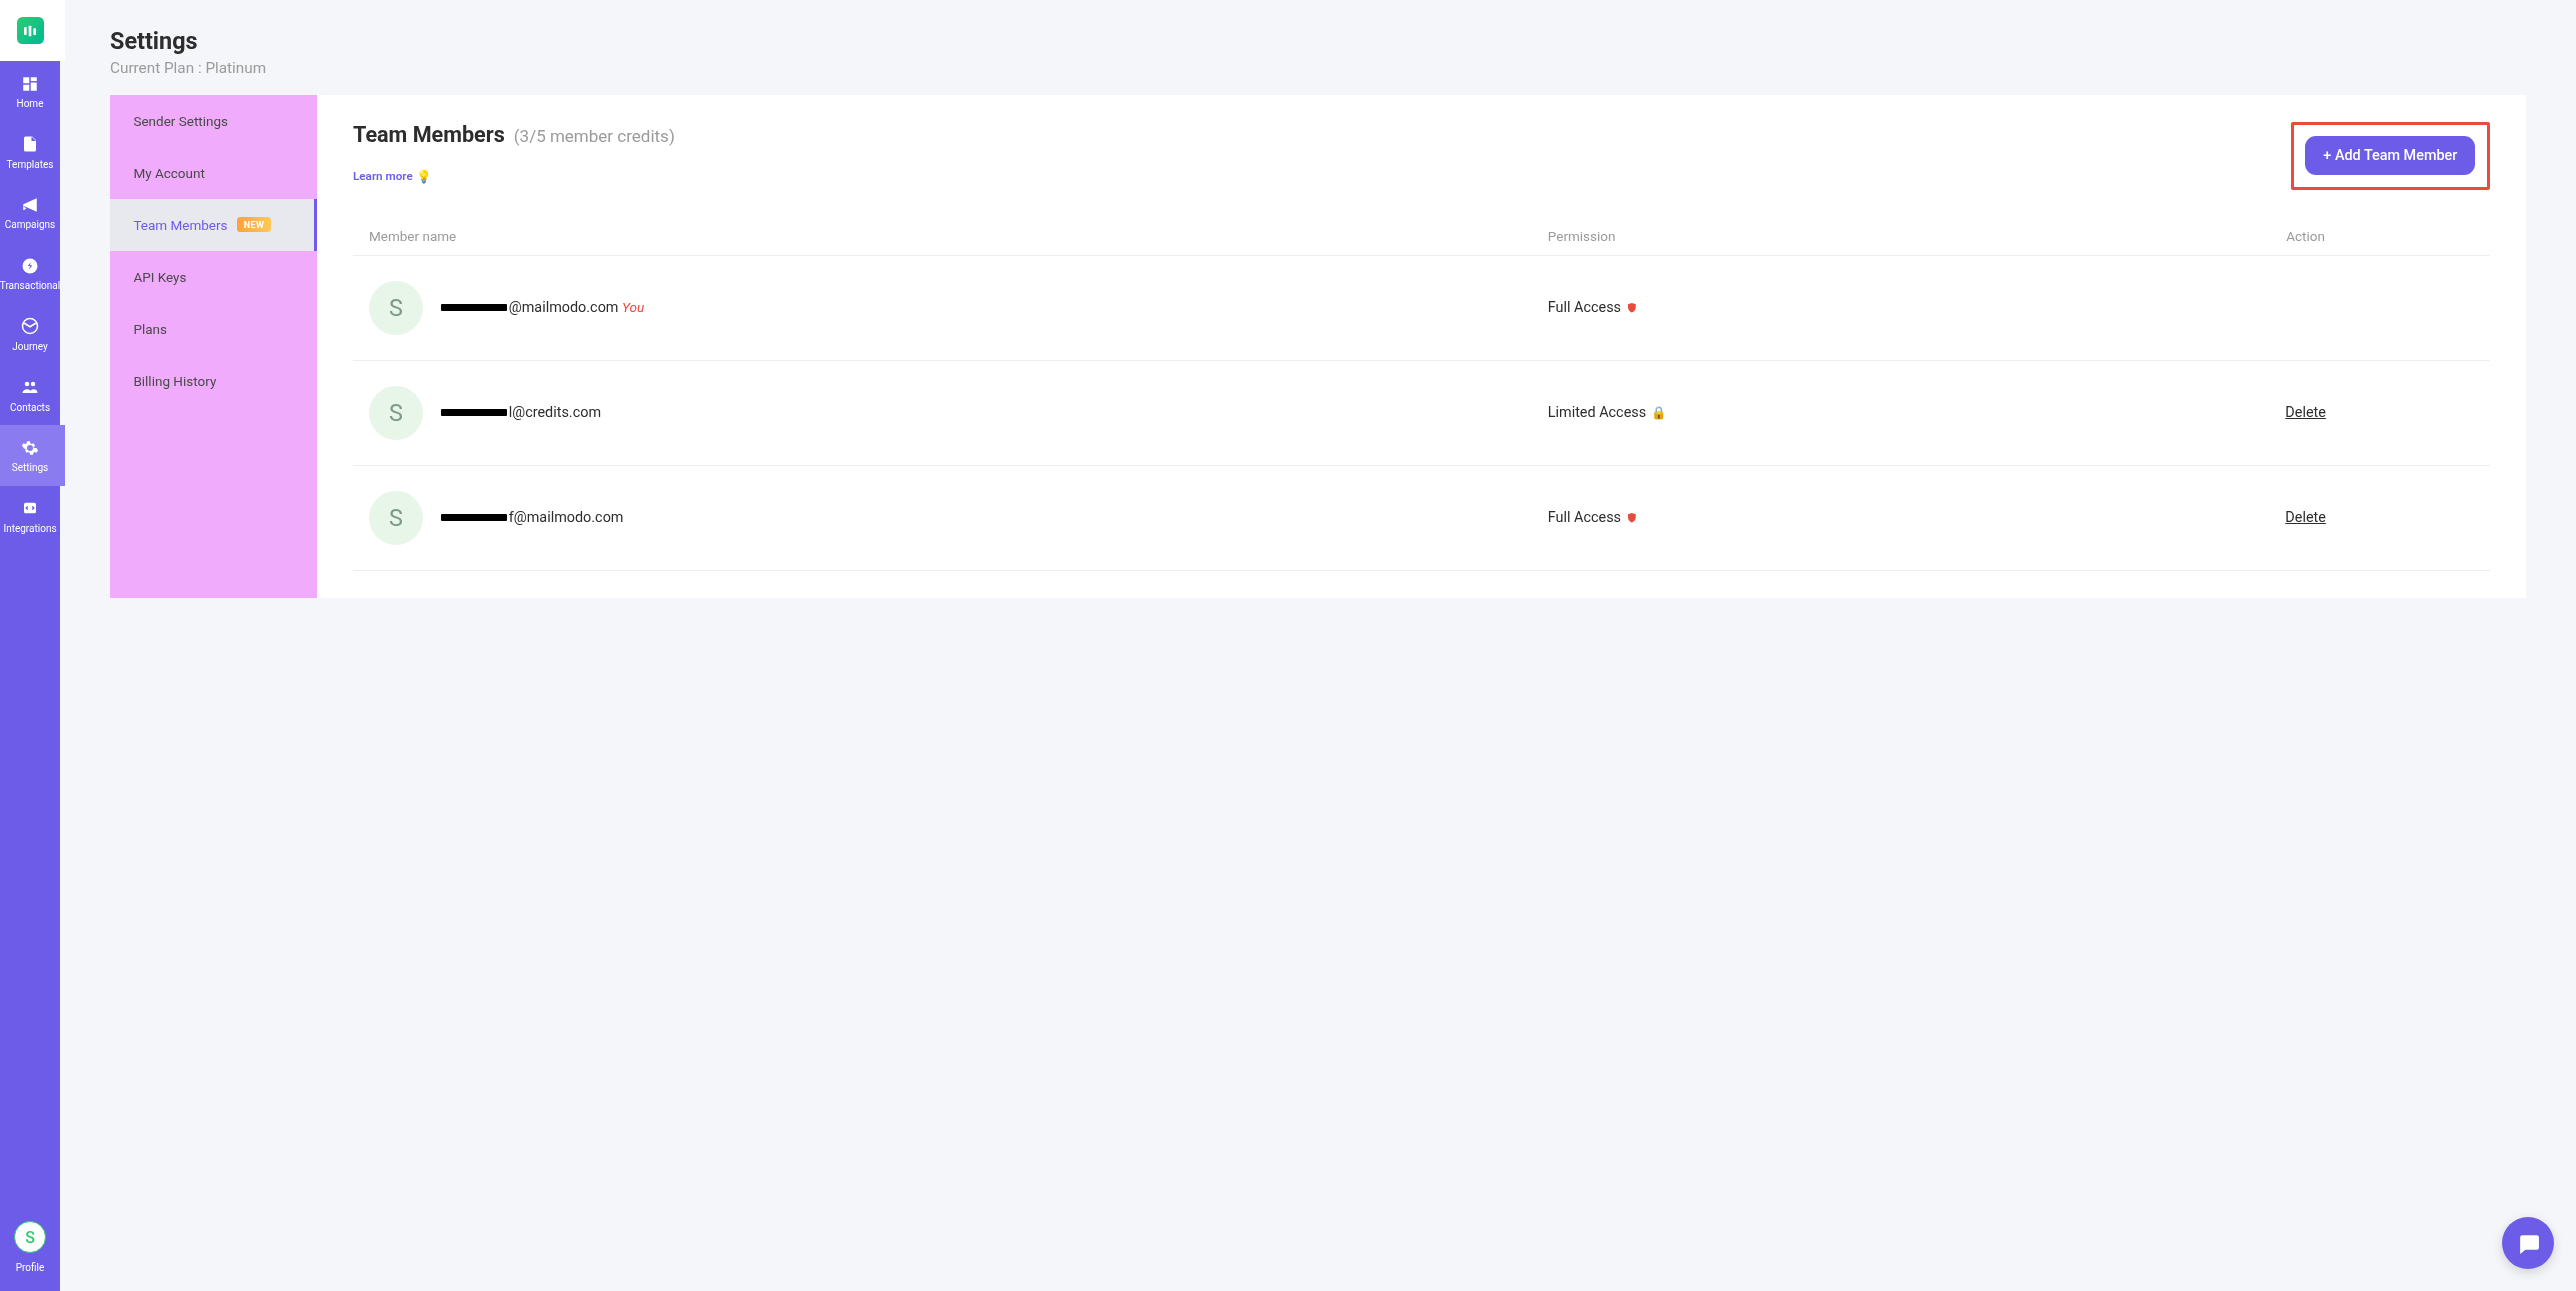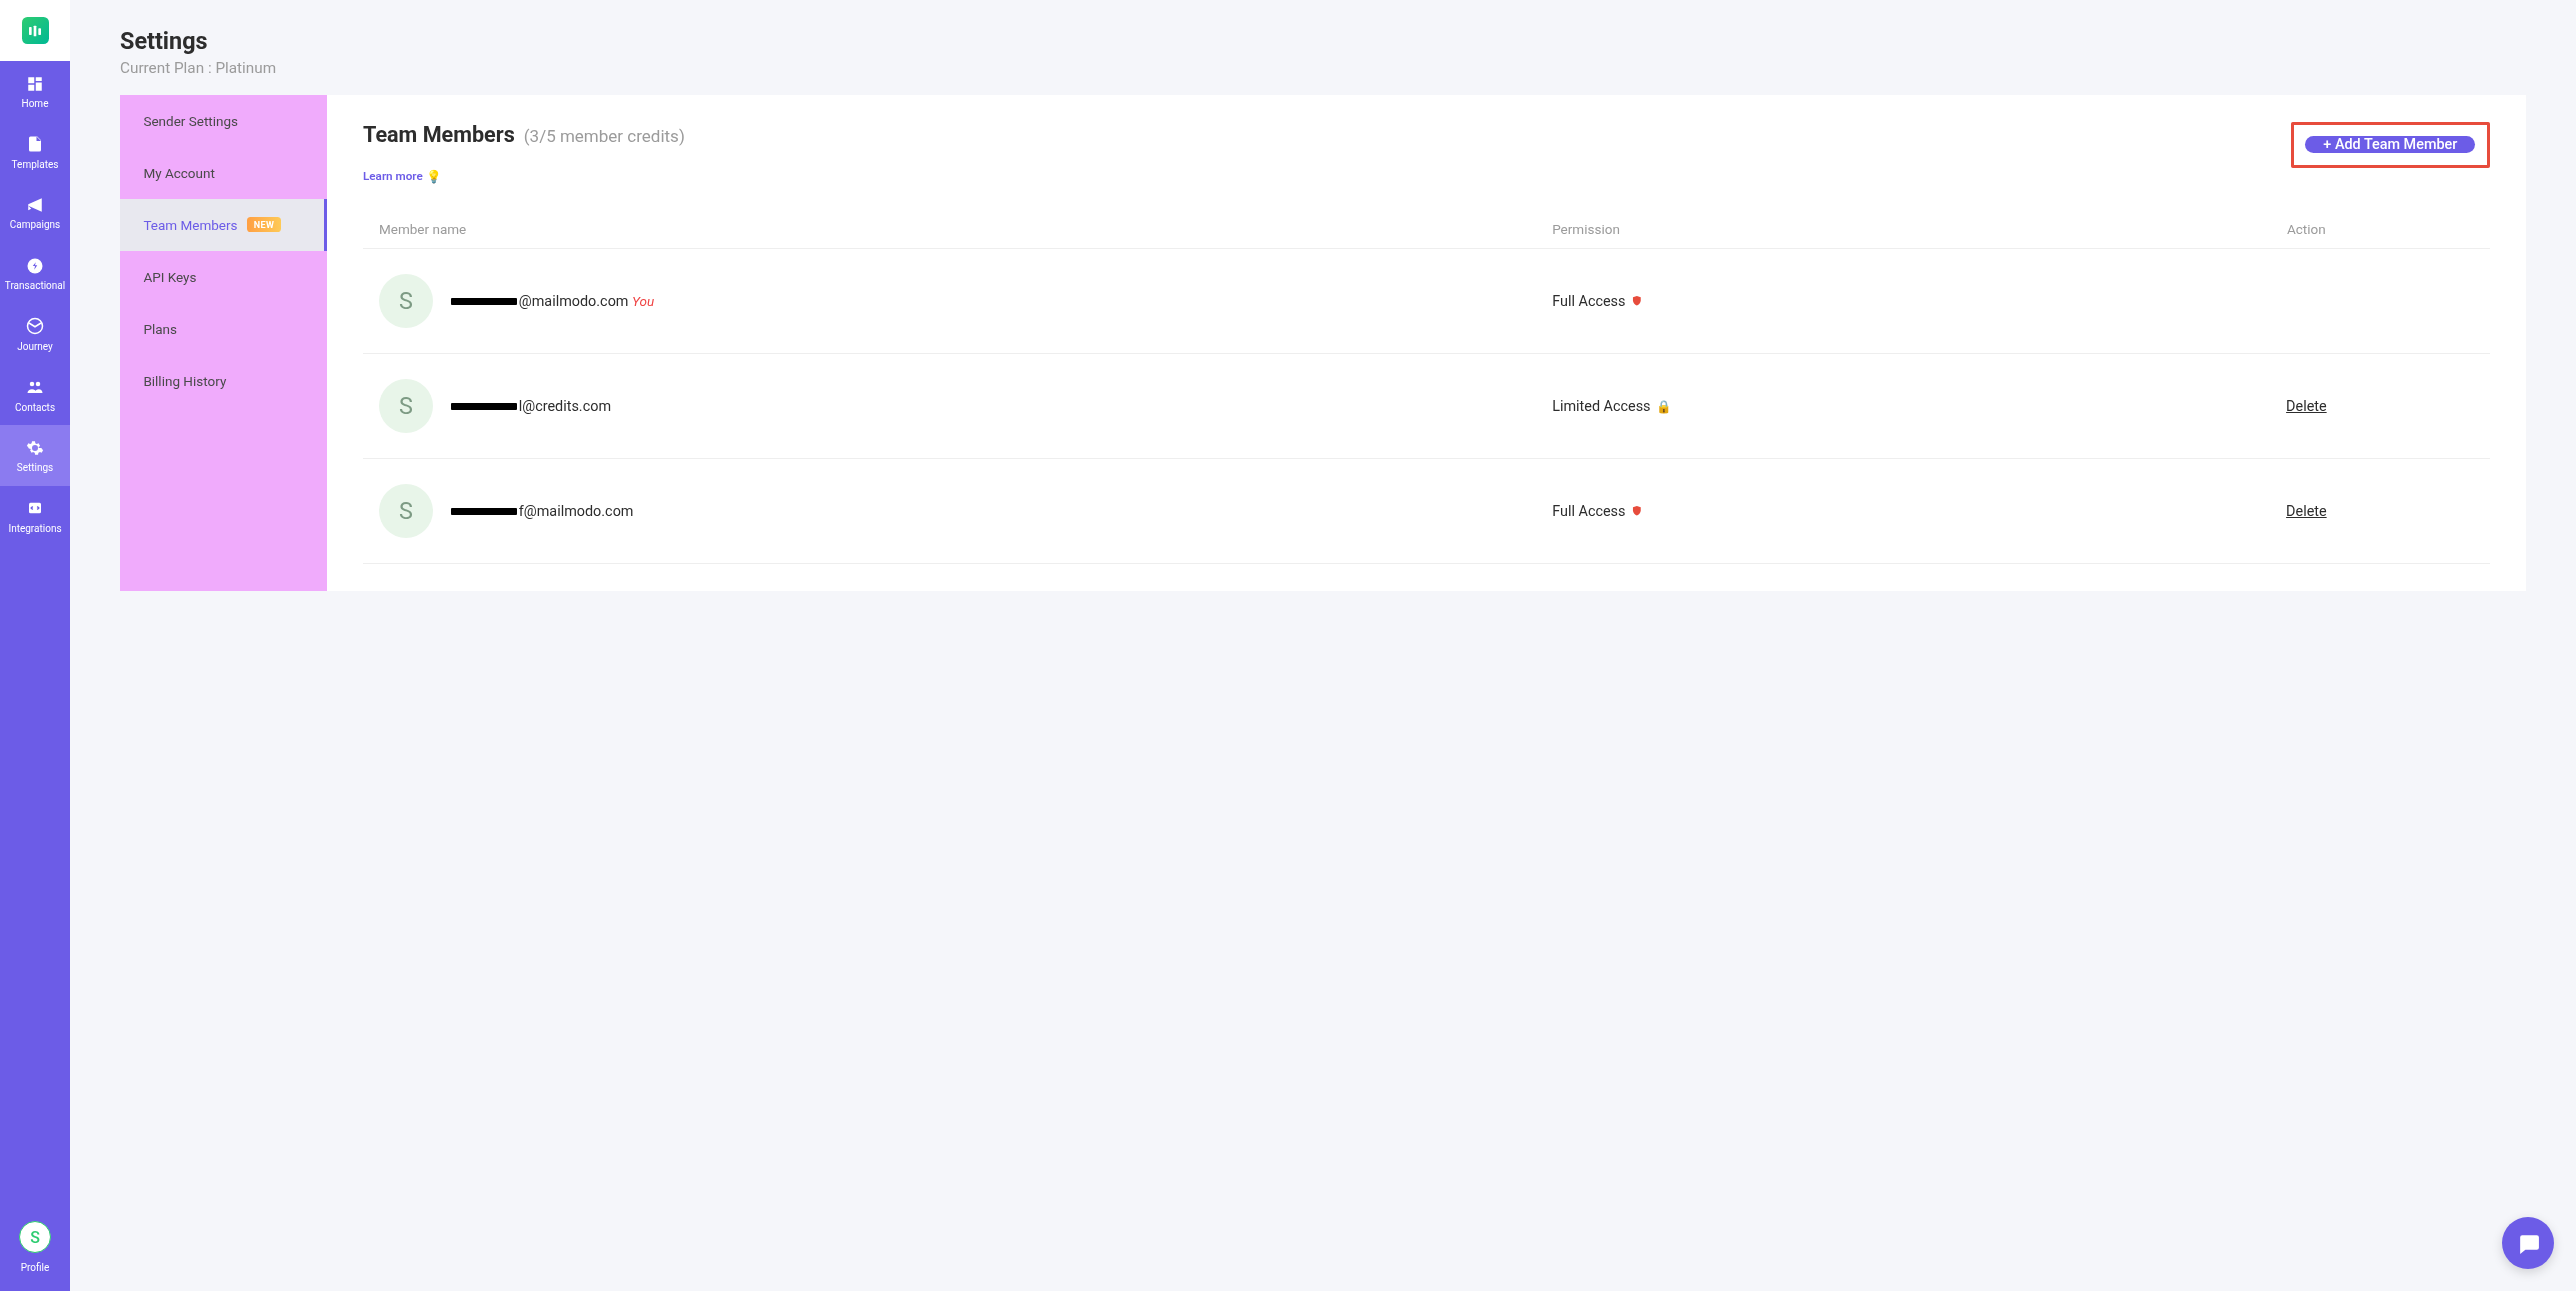--- a/index.html
+++ b/index.html
@@ -1,19 +1,19 @@
 <!DOCTYPE html>
 <html style="font-size:14.4px"><head>
   <meta charset="utf-8">
   <style>
     * { margin: 0; padding: 0; box-sizing: border-box; font-family: -apple-system, BlinkMacSystemFont, "Segoe UI", Roboto, sans-serif; }
     body { background: #f5f6fa; display: flex; height: 100vh; overflow: hidden; }
     
     .sidebar {
-      width: 70px;
+      width: 60px;
       background: #6c5ce7;
       display: flex;
       flex-direction: column;
       align-items: center;
       padding-top: 0;
       position: relative;
       flex-shrink: 0;
     }
     .logo-wrap {
       width: 70px;
@@ -121,21 +121,21 @@
     .bulb { color: #f39c12; font-size: 12.6px; }
     .highlight-box {
       border: 3.6px solid #e74c3c;
       padding: 11.7px;
       border-radius: 1.8px;
     }
     .add-btn {
       background: #6c5ce7;
       color: #fff;
       border: none;
-      padding: 0 18px;
+      padding: 11px 18px;
       font-size: 14.4px;
       border-radius: 11px;
       cursor: pointer;
       font-weight: 500;
     }
     
     .table { margin-top: 27px; }
     .thead { display: flex; padding: 10.8px 16px; border-bottom: 0.9px solid #eee; }
     .th { color: #9b9b9b; font-size: 13.5px; font-weight: 400; }
     .col-name { flex: 0 0 56%; }

